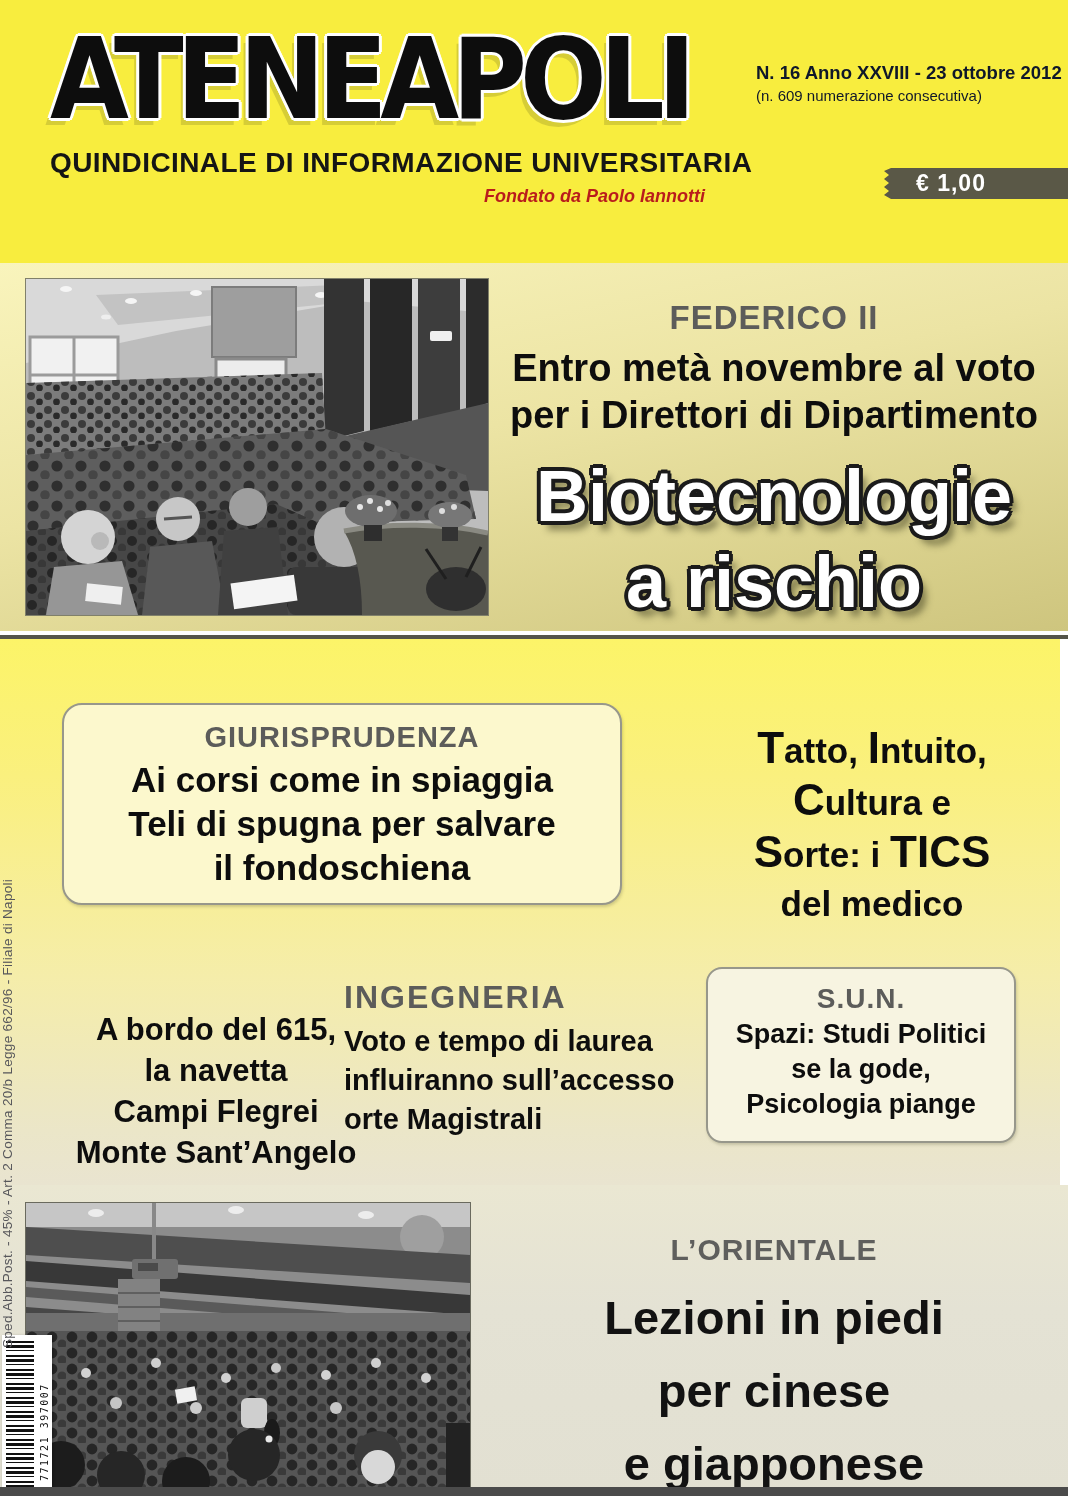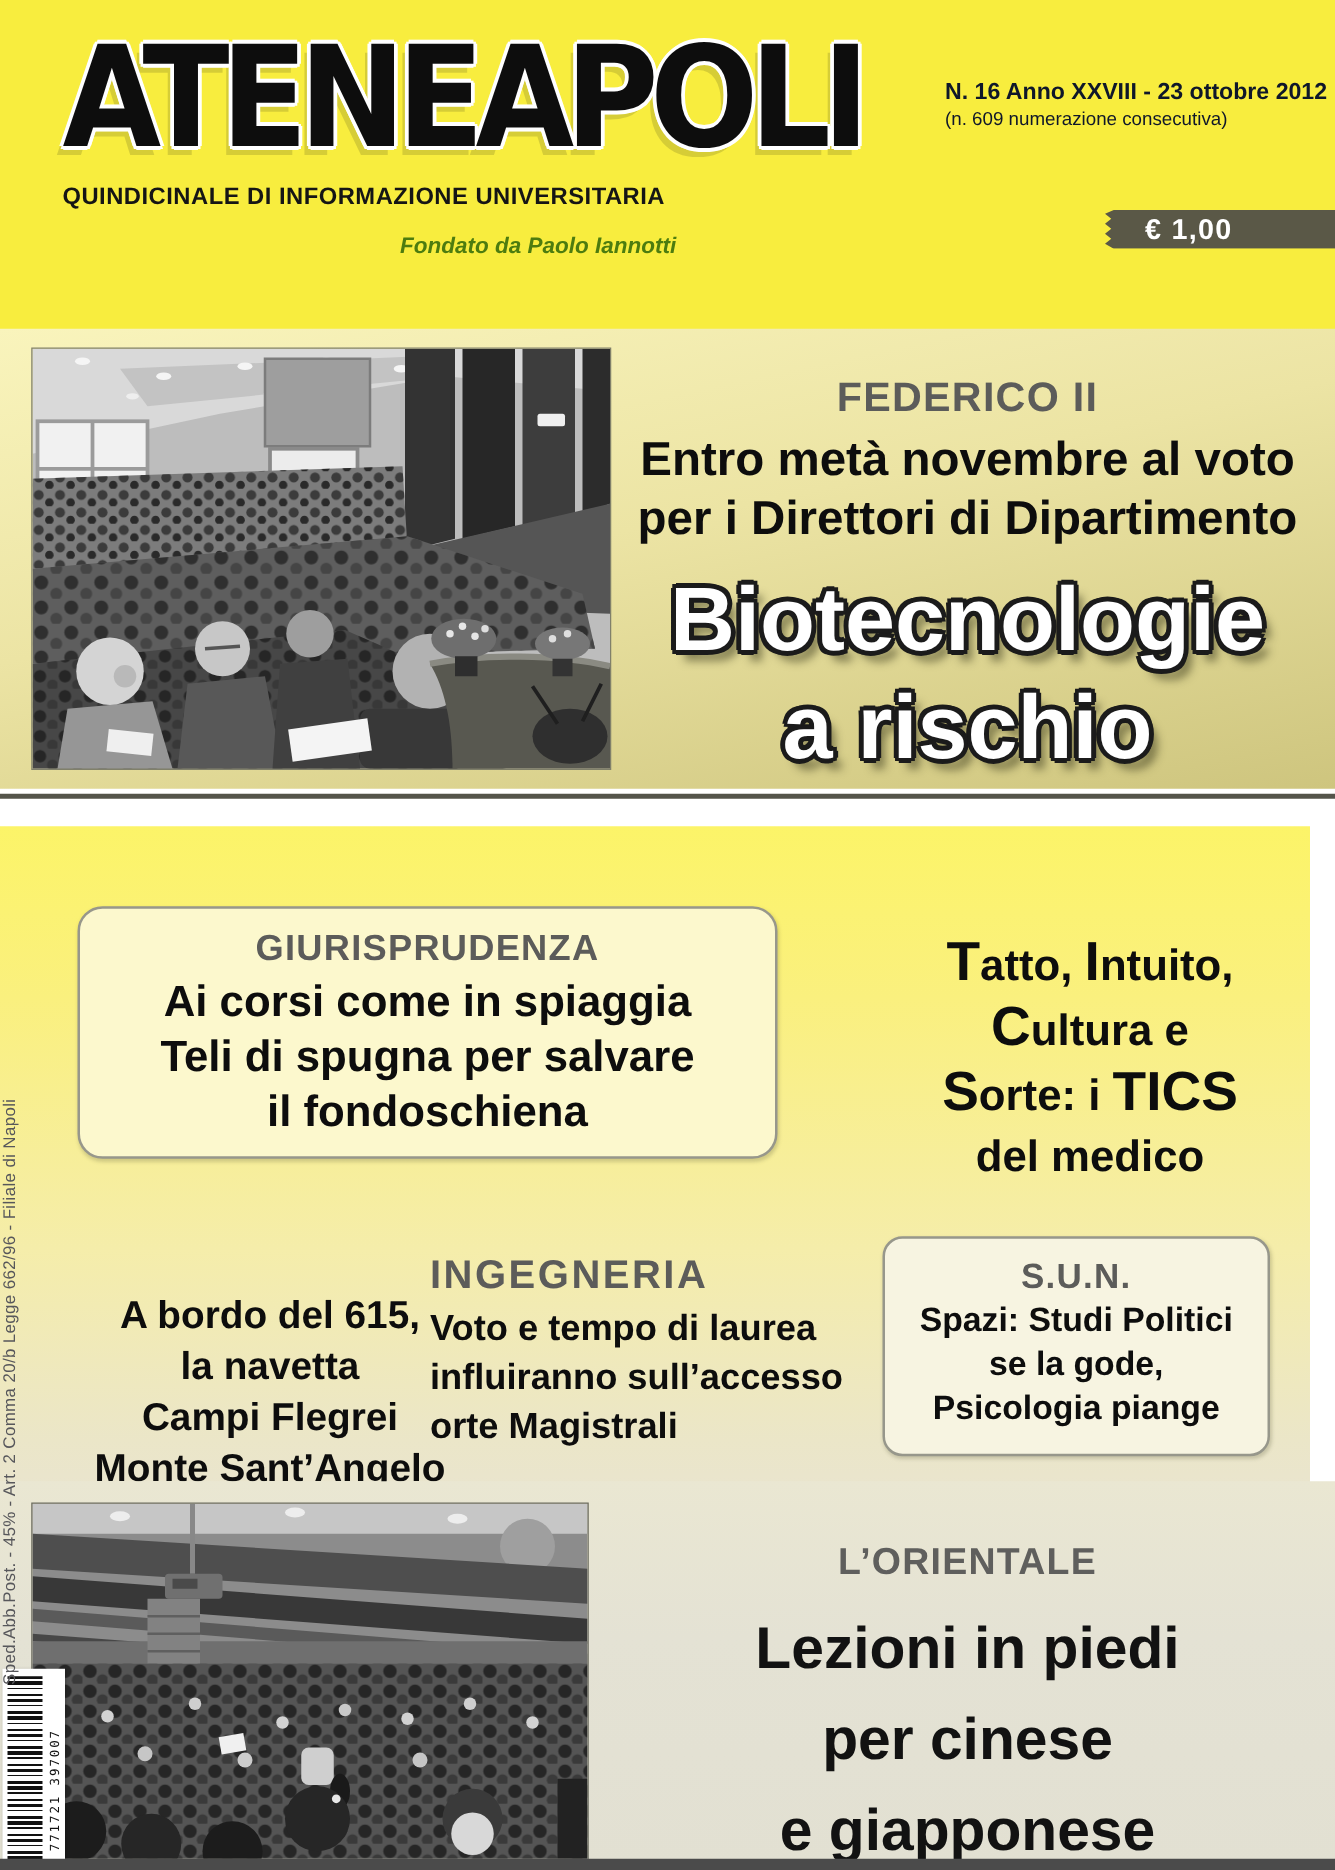--- a/index.html
+++ b/index.html
@@ -7,24 +7,24 @@
         font-family:"Liberation Sans",sans-serif;background:#fff;}
 
   
   .masthead{position:absolute;left:0;top:0;width:1068px;height:264px;background:#f8ed3e;}
   .logo{position:absolute;left:50px;top:18px;font-family:"DejaVu Sans",sans-serif;
         font-weight:bold;font-size:102px;line-height:112px;letter-spacing:-7px;color:#0d0d0d;
         transform:scaleY(1.1);transform-origin:top left;white-space:nowrap;
         text-shadow:-3px 0 0 #fff,3px 0 0 #fff,0 -3px 0 #fff,0 3px 0 #fff,
                     -2px -2px 0 #fff,2px -2px 0 #fff,-2px 2px 0 #fff,2px 2px 0 #fff,
                     -5px 6px 0 rgba(60,60,20,.18);}
-  .tagline{position:absolute;left:50px;top:147px;font-size:19px;font-weight:bold;
+  .tagline{position:absolute;left:50px;top:147px;font-size:28px;font-weight:bold;
            letter-spacing:.4px;color:#151515;white-space:nowrap;}
-  .founder{position:absolute;left:320px;top:186px;width:385px;text-align:left;
-           font-size:18px;font-style:italic;font-weight:bold;color:#4d7c0f;}
+  .founder{position:absolute;left:320px;top:186px;width:385px;text-align:right;
+           font-size:18px;font-style:italic;font-weight:bold;color:#b91c1c;}
   .issue{position:absolute;left:756px;top:62px;color:#0f172a;}
   .issue-line{font-size:18.5px;font-weight:bold;white-space:nowrap;}
   .issue-sub{font-size:15px;margin-top:3px;white-space:nowrap;}
   .price-ribbon{position:absolute;left:884px;top:168px;width:184px;height:31px;background:#5a5847;
         clip-path:polygon(7px 0,184px 0,184px 31px,7px 31px,0 27px,5px 23px,0 19px,5px 15px,0 11px,5px 7px,0 3px);
         display:flex;align-items:center;}
   .price-ribbon span{color:#fff;font-weight:bold;font-size:23px;letter-spacing:1px;padding-left:32px;}
 
   .rule{position:absolute;left:0;width:1068px;}
   .rule-1{top:264px;height:3px;background:#96968a;}
@@ -40,22 +40,22 @@
   .ts-kicker{margin-top:36px;font-size:33px;}
   .subhead{margin-top:8px;font-size:38px;line-height:47px;font-weight:bold;color:#0d0d0d;}
   .subhead .ln{white-space:nowrap;}
   .mainhead{margin-top:14px;font-size:72px;line-height:86px;font-weight:bold;color:#fff;
         text-shadow:-3px -3px 0 #1b1b1b,3px -3px 0 #1b1b1b,-3px 3px 0 #1b1b1b,3px 3px 0 #1b1b1b,
                     -4px 0 0 #1b1b1b,4px 0 0 #1b1b1b,0 -4px 0 #1b1b1b,0 4px 0 #1b1b1b,
                     7px 9px 7px rgba(45,45,20,.5);}
   .mainhead .ln{white-space:nowrap;}
 
   
-  .mid{position:absolute;left:0;top:661px;width:1048px;height:546px;
-       background:linear-gradient(180deg,#fcf468 0%,#faf07e 25%,#f5edaa 62%,#ebe6c8 90%,#e9e4d0 100%);}
+  .mid{position:absolute;left:0;top:639px;width:1048px;height:546px;
+       background:linear-gradient(180deg,#fcf468 0%,#faf07e 25%,#f5edaa 62%,#ebe6c8 90%,#e9e4d0 100%);padding-left:12px;}
   .box{position:absolute;border:2px solid #97978b;background:#fcf8cd;border-radius:20px;
        text-align:center;box-shadow:1px 2px 3px rgba(90,90,60,.25);}
   .giuris{left:62px;top:64px;width:556px;height:198px;}
   .giuris .kicker{margin-top:16px;font-size:29px;}
   .boxlines{font-weight:bold;color:#0d0d0d;}
   .giuris .boxlines{margin-top:4px;font-size:35px;line-height:44px;}
   .tics{position:absolute;left:676px;top:84px;width:392px;text-align:center;
         font-size:35px;line-height:49px;font-weight:bold;color:#0d0d0d;}
   .tics .big{font-size:44px;}
   .tics div{white-space:nowrap;}

